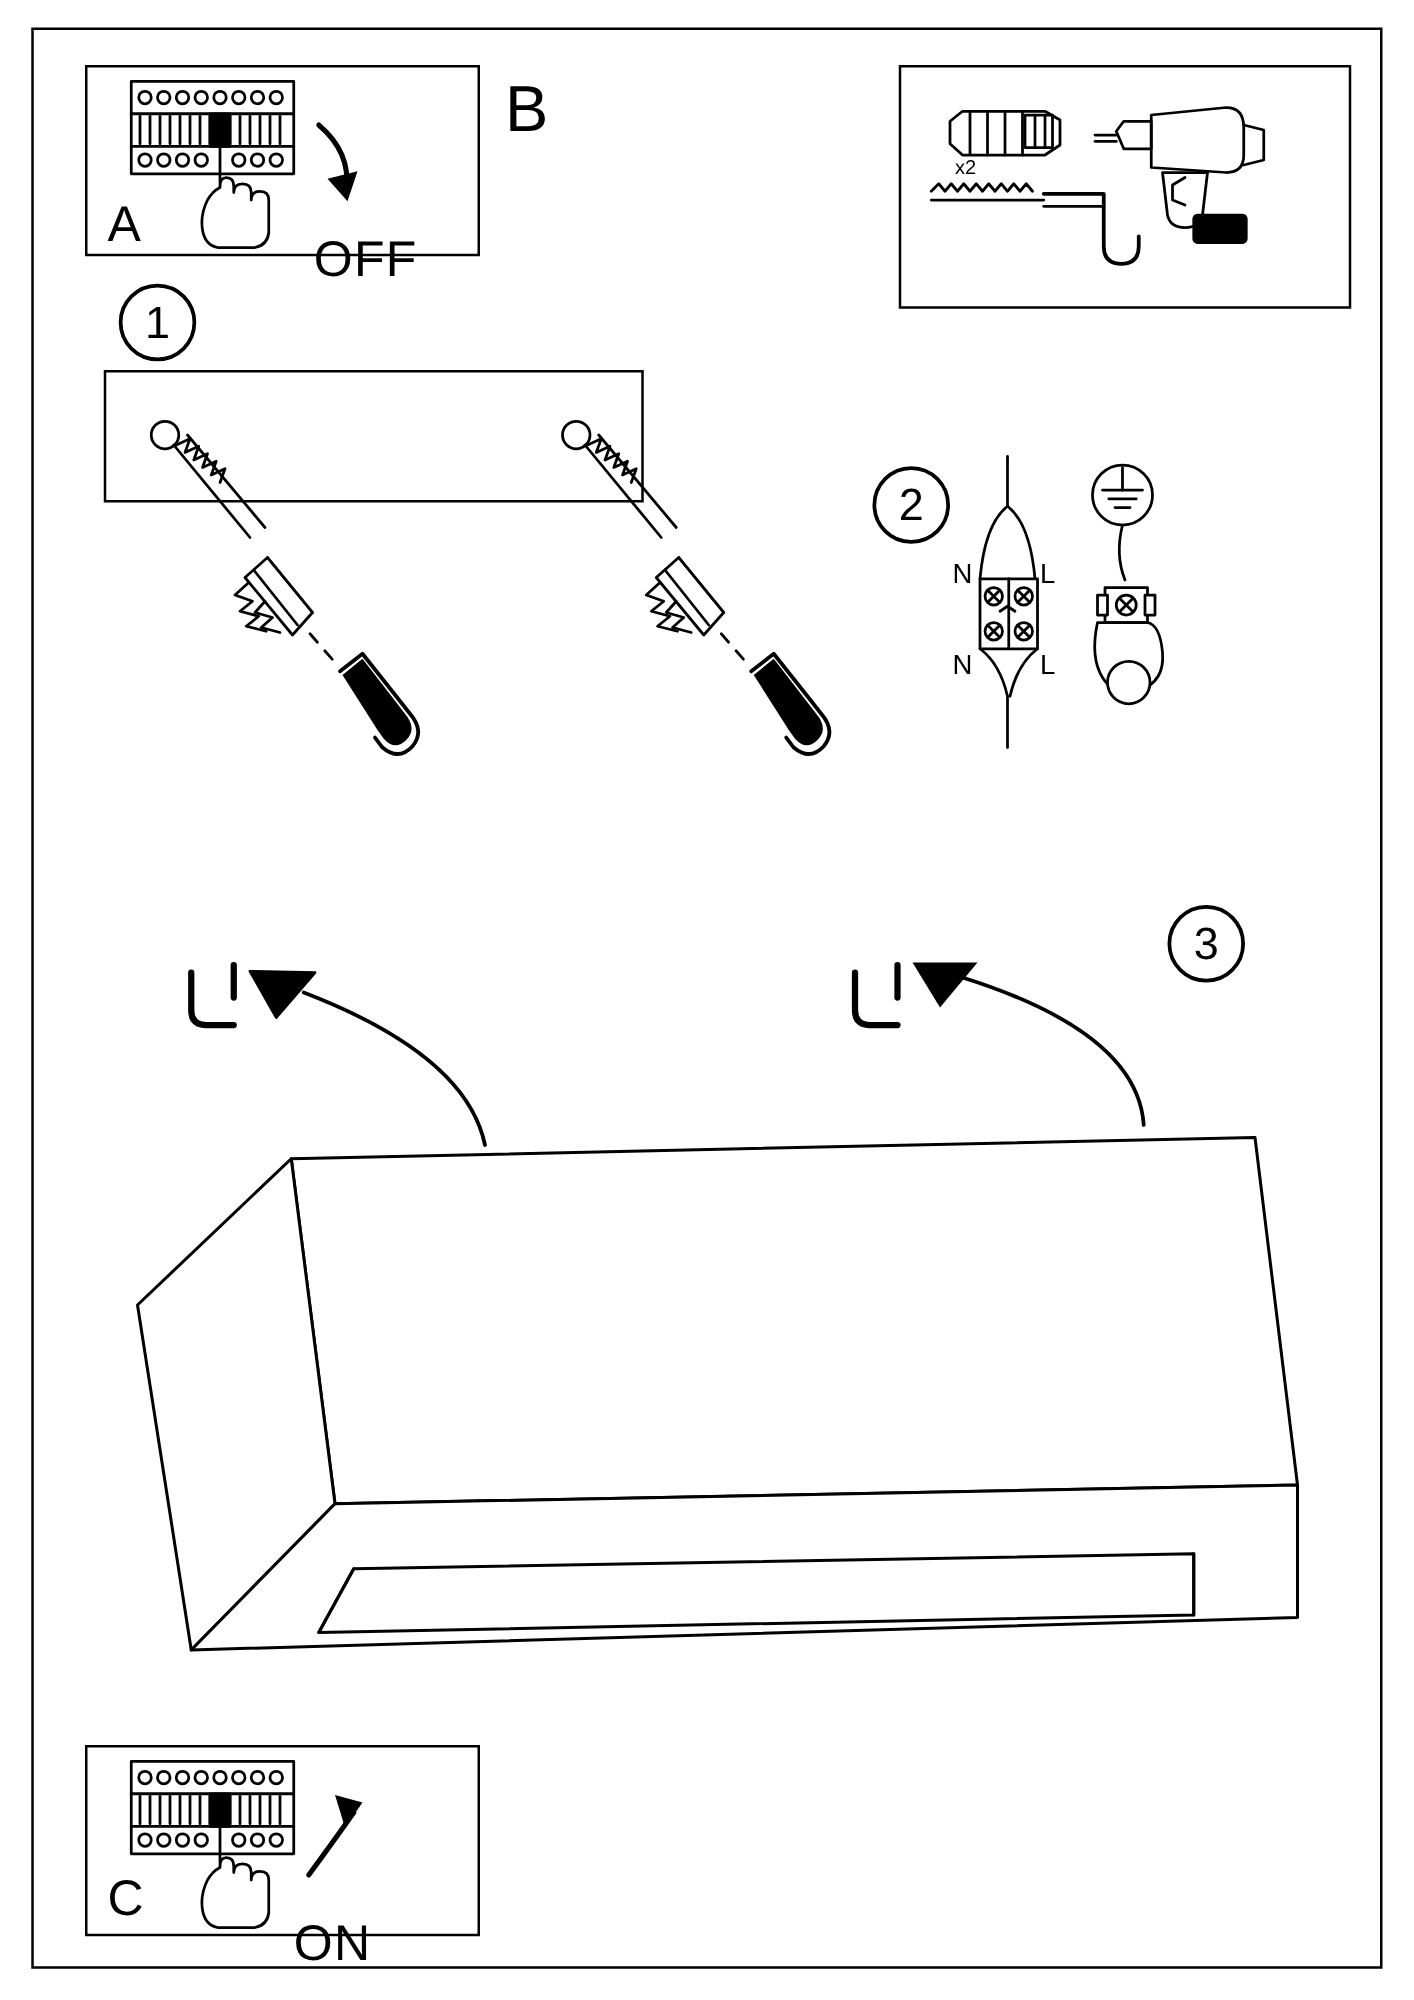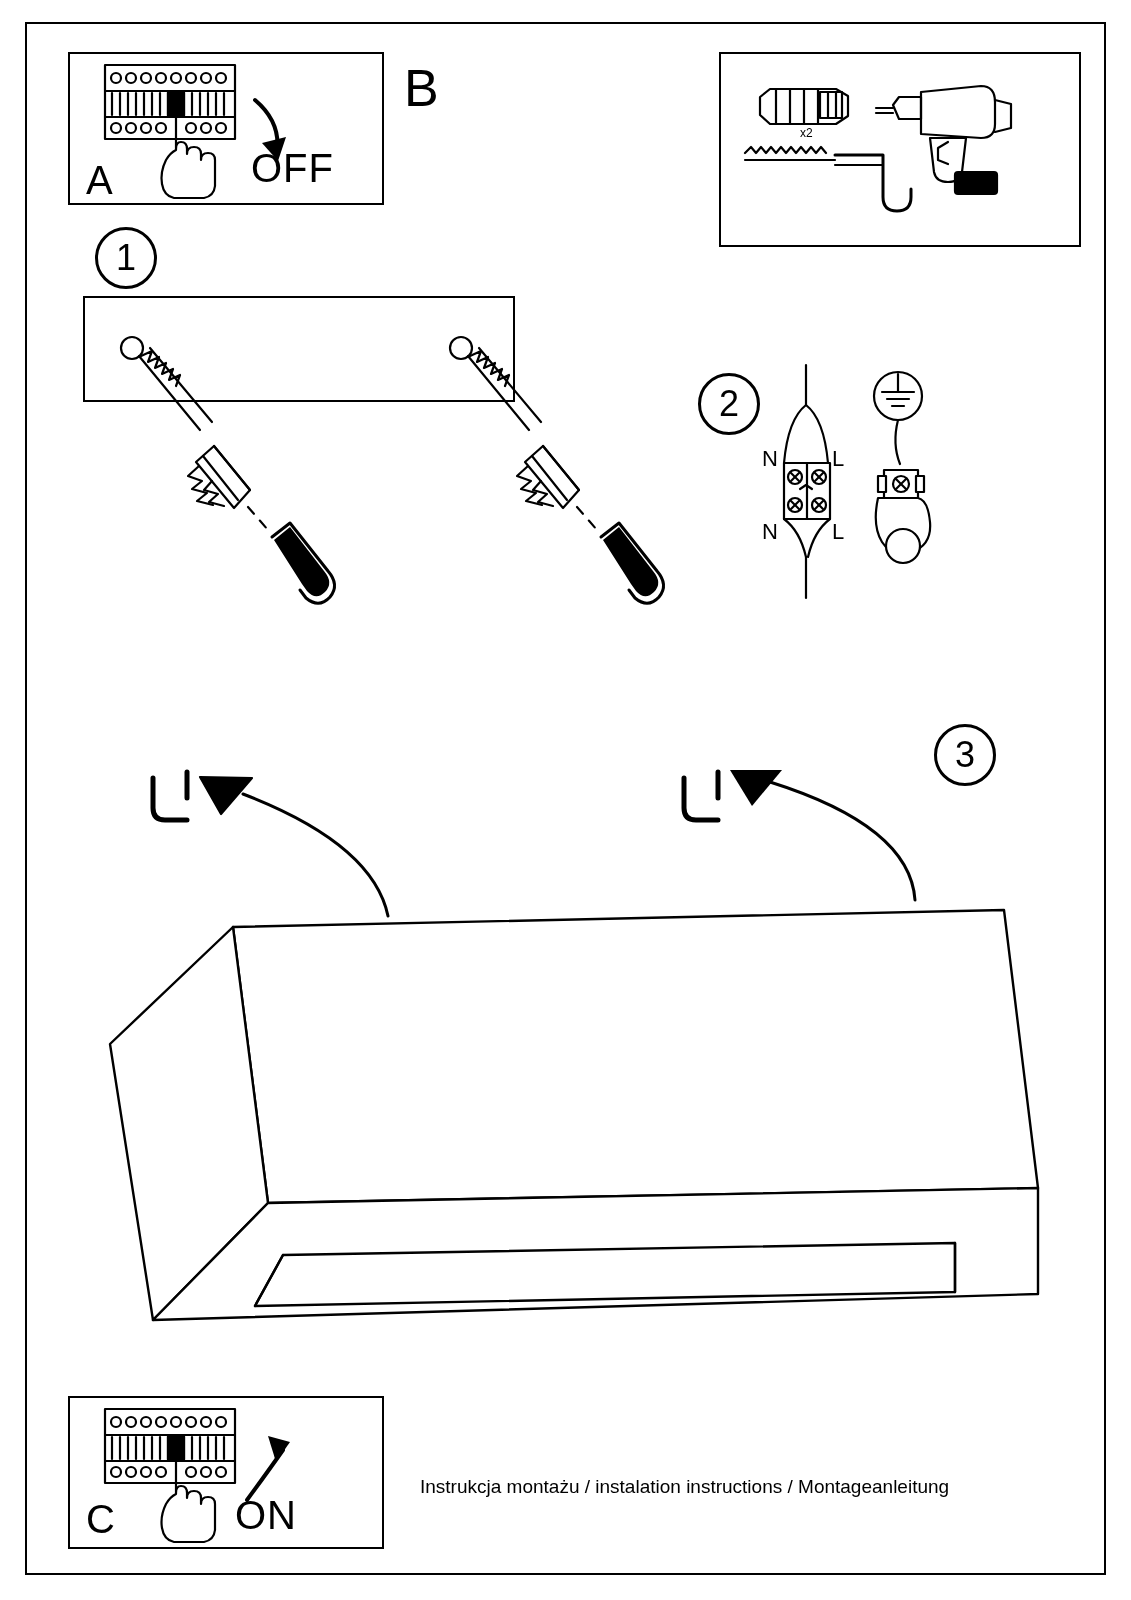--- a/index.html
+++ b/index.html
@@ -46,36 +46,37 @@
     font-size: 40px;
     line-height: 1;
   }
   #letter-a { left: 86px; top: 160px; }
   #letter-c { left: 86px; top: 1499px; }
   #letter-b { left: 404px; top: 62px; font-size: 52px; }
   .big-word {
     position: absolute;
     font-size: 40px;
     letter-spacing: 1px;
+    margin-top: 40px;
   }
   #word-off { left: 251px; top: 146px; }
   #word-on  { left: 235px; top: 1493px; text-align: center; }
 
   
   #panel-tools {
     left: 719px;
     top: 52px;
     width: 362px;
     height: 195px;
   }
   #x2-label {
     position: absolute;
-    left: 800px;
+    left: 764px;
     top: 126px;
-    font-size: 12px;
+    font-size: 16px;
   }
 
   
   .step-circle {
     position: absolute;
     width: 62px;
     height: 62px;
     border: 3px solid #000000;
     border-radius: 50%;
     box-sizing: border-box;
@@ -158,21 +159,20 @@
   <div class="term-label" id="lbl-n-top">N</div>
   <div class="term-label" id="lbl-l-top">L</div>
   <div class="term-label" id="lbl-n-bot">N</div>
   <div class="term-label" id="lbl-l-bot">L</div>
 
   <div class="box" id="panel-c"></div>
   <div class="panel-letter" id="letter-c">C</div>
   <div class="big-word" id="word-on">ON</div>
 
   <div id="caption">
-    <div>Instrukcja montażu / instalation instructions / Montageanleitung</div>
   </div>
 
   <svg class="svg-layer" viewBox="0 0 1131 1600" xmlns="http://www.w3.org/2000/svg">
     <g fill="none" stroke="#000" stroke-width="2.2" stroke-linecap="round" stroke-linejoin="round">
 
       <g>
         <rect x="105" y="65" width="130" height="26" fill="#fff"></rect>
         <rect x="105" y="91" width="130" height="26" fill="#fff"></rect>
         <rect x="105" y="117" width="130" height="22" fill="#fff"></rect>
 

